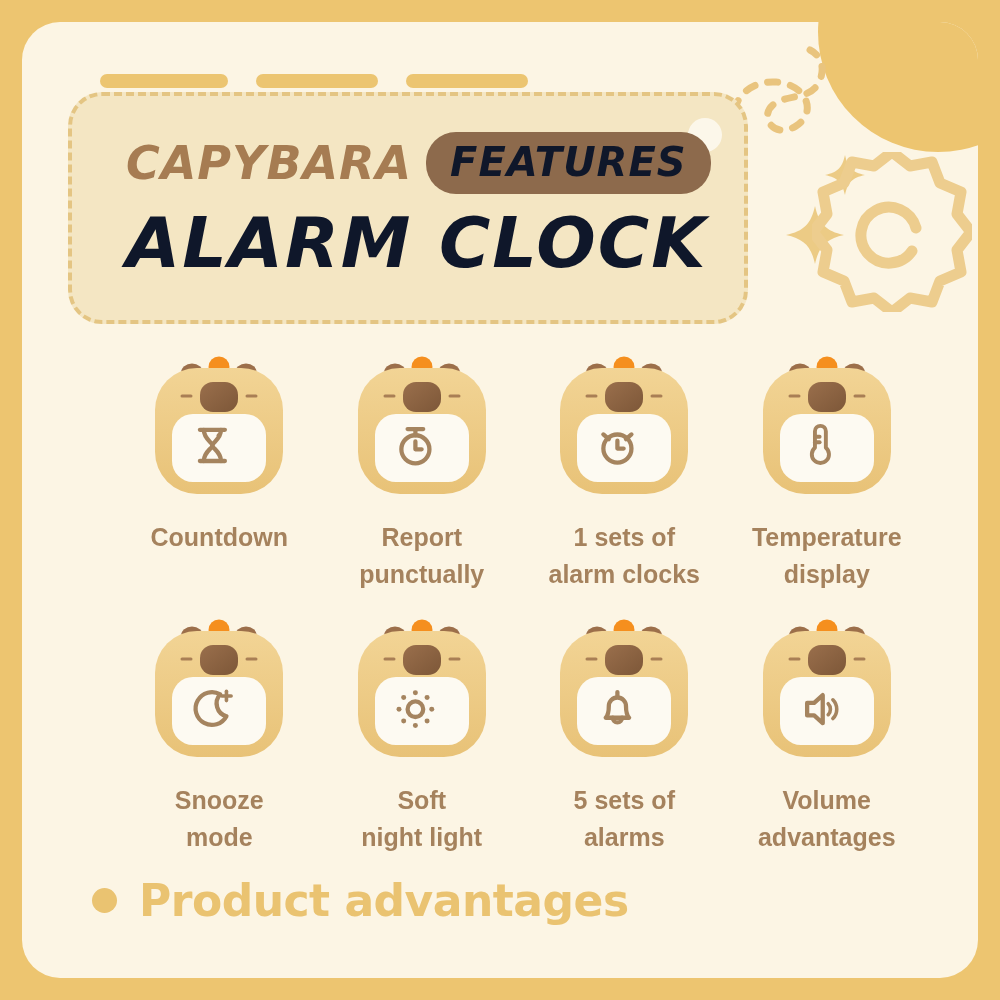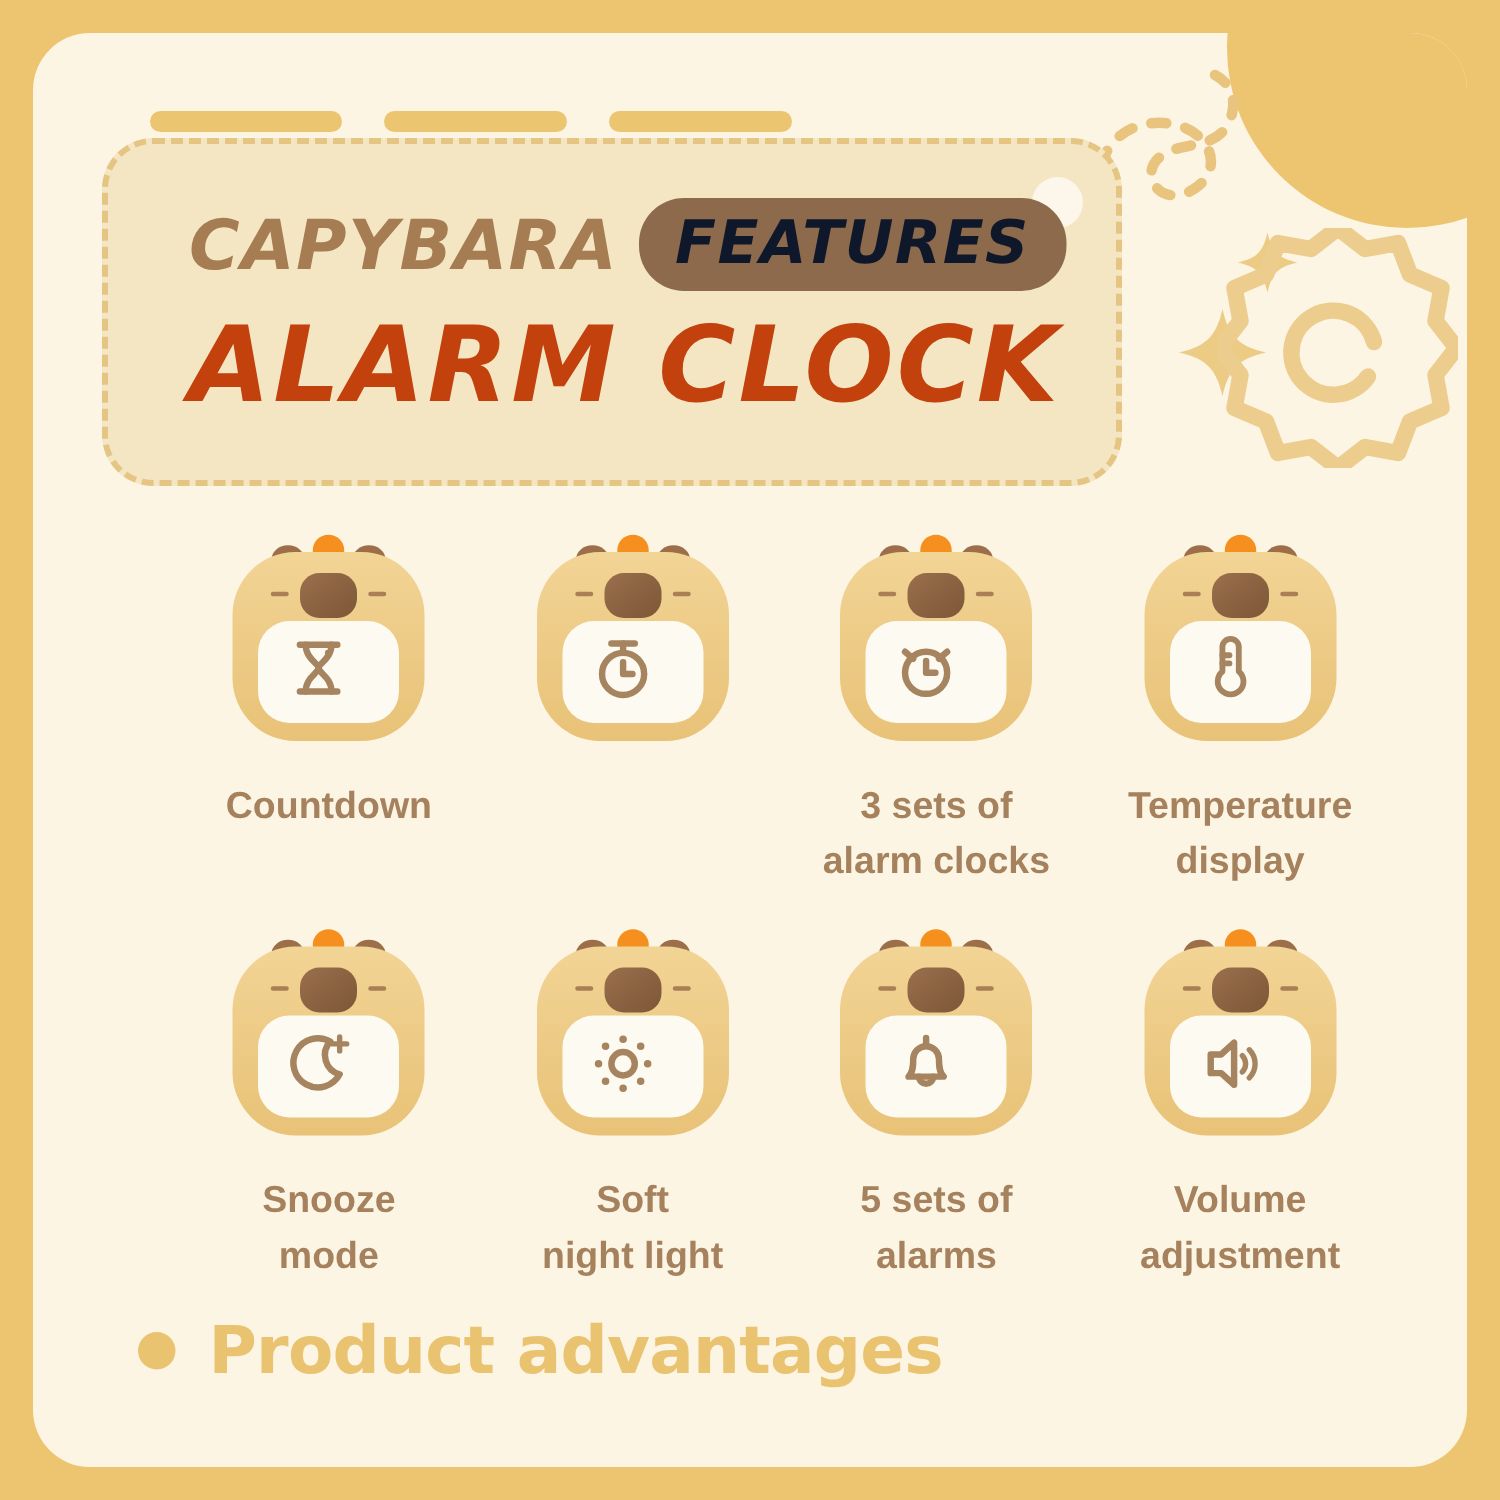--- a/index.html
+++ b/index.html
@@ -81,21 +81,21 @@
     color: #0f172a;
     white-space: nowrap;
   }
   .title-line2 {
     margin-top: 6px;
     font-family: "DejaVu Sans", sans-serif;
     font-weight: bold;
     font-style: italic;
     font-size: 70px;
     letter-spacing: 2px;
-    color: #c2410c;
+    color: #0f172a;
     white-space: nowrap;
   }
 
   
   .deco { position: absolute; pointer-events: none; }
   #swirl { left: 700px; top: 24px; }
   #gear  { left: 790px; top: 130px; }
   #spark-a { left: 800px; top: 130px; }
   #spark-b { left: 760px; top: 180px; }
   .corner-arc {
@@ -269,20 +269,22 @@
     <g transform="translate(45,70) scale(0.78)">
 
     <g fill="none" stroke="#a5845f" stroke-width="5.5" stroke-linecap="round" stroke-linejoin="round">
       <circle cx="30" cy="35" r="18"></circle>
       <path d="M20,9 H40"></path>
                   <path d="M30,9 V17"></path>
       <path d="M30,25 V35 H38"></path>
     </g>
     </g>
   </svg></div>
+     <div class="capy-label">Report
+punctually</div>
         </div>
         <div class="feature">
           <div class="capy">
   <svg width="150" height="155" viewBox="0 0 150 155">
     <defs>
       <linearGradient id="bg-alarm-clock-icon" x1="0" y1="0" x2="0" y2="1">
         <stop offset="0" stop-color="#f2d495"></stop>
                   <stop offset="1" stop-color="#e8c277"></stop>
       </linearGradient>
       <linearGradient id="sn-alarm-clock-icon" x1="0" y1="0" x2="1" y2="1">
@@ -309,21 +311,21 @@
     <g transform="translate(45,70) scale(0.78)">
 
     <g fill="none" stroke="#a5845f" stroke-width="5.5" stroke-linecap="round" stroke-linejoin="round">
       <circle cx="30" cy="34" r="18"></circle>
       <path d="M30,24 V34 H38"></path>
       <path d="M12,16 L19,22"></path>
                   <path d="M48,16 L41,22"></path>
     </g>
     </g>
   </svg></div>
-     <div class="capy-label">3 sets of
+     <div class="capy-label">1 sets of
 alarm clocks</div>
         </div>
         <div class="feature">
           <div class="capy">
   <svg width="150" height="155" viewBox="0 0 150 155">
     <defs>
       <linearGradient id="bg-thermometer-icon" x1="0" y1="0" x2="0" y2="1">
         <stop offset="0" stop-color="#f2d495"></stop>
                   <stop offset="1" stop-color="#e8c277"></stop>
       </linearGradient>
@@ -521,21 +523,21 @@
     <g transform="translate(45,70) scale(0.78)">
 
     <path d="M13,23 H22 L33,13 V49 L22,39 H13 Z" fill="none" stroke="#a5845f" stroke-width="5.5" stroke-linejoin="round"></path>
     <g fill="none" stroke="#a5845f" stroke-width="4.6" stroke-linecap="round">
       <path d="M40,24 a10,10 0 0 1 0,14"></path>
       <path d="M46,19 a17,17 0 0 1 0,24"></path>
     </g>
     </g>
   </svg></div>
      <div class="capy-label">Volume
-adjustment</div>
+advantages</div>
         </div>
       </div>
 
     <div class="footer">
       <div class="footer-dot"></div>
       <div class="footer-text">Product advantages</div>
     </div>
 
   </div>
 </div>

